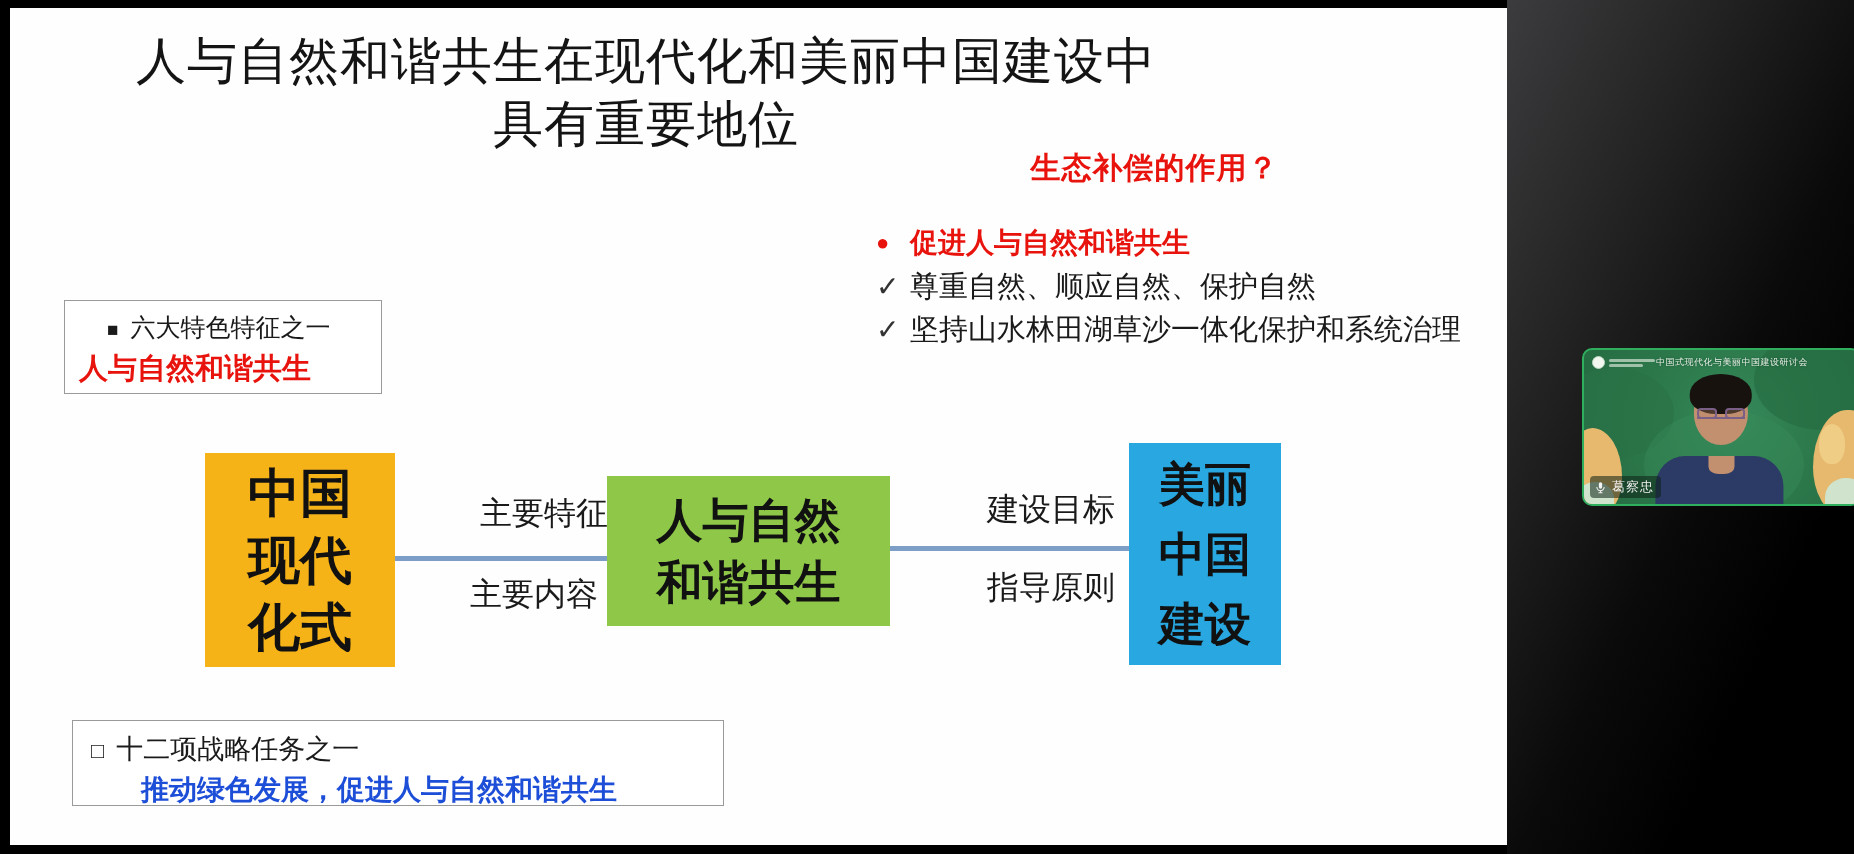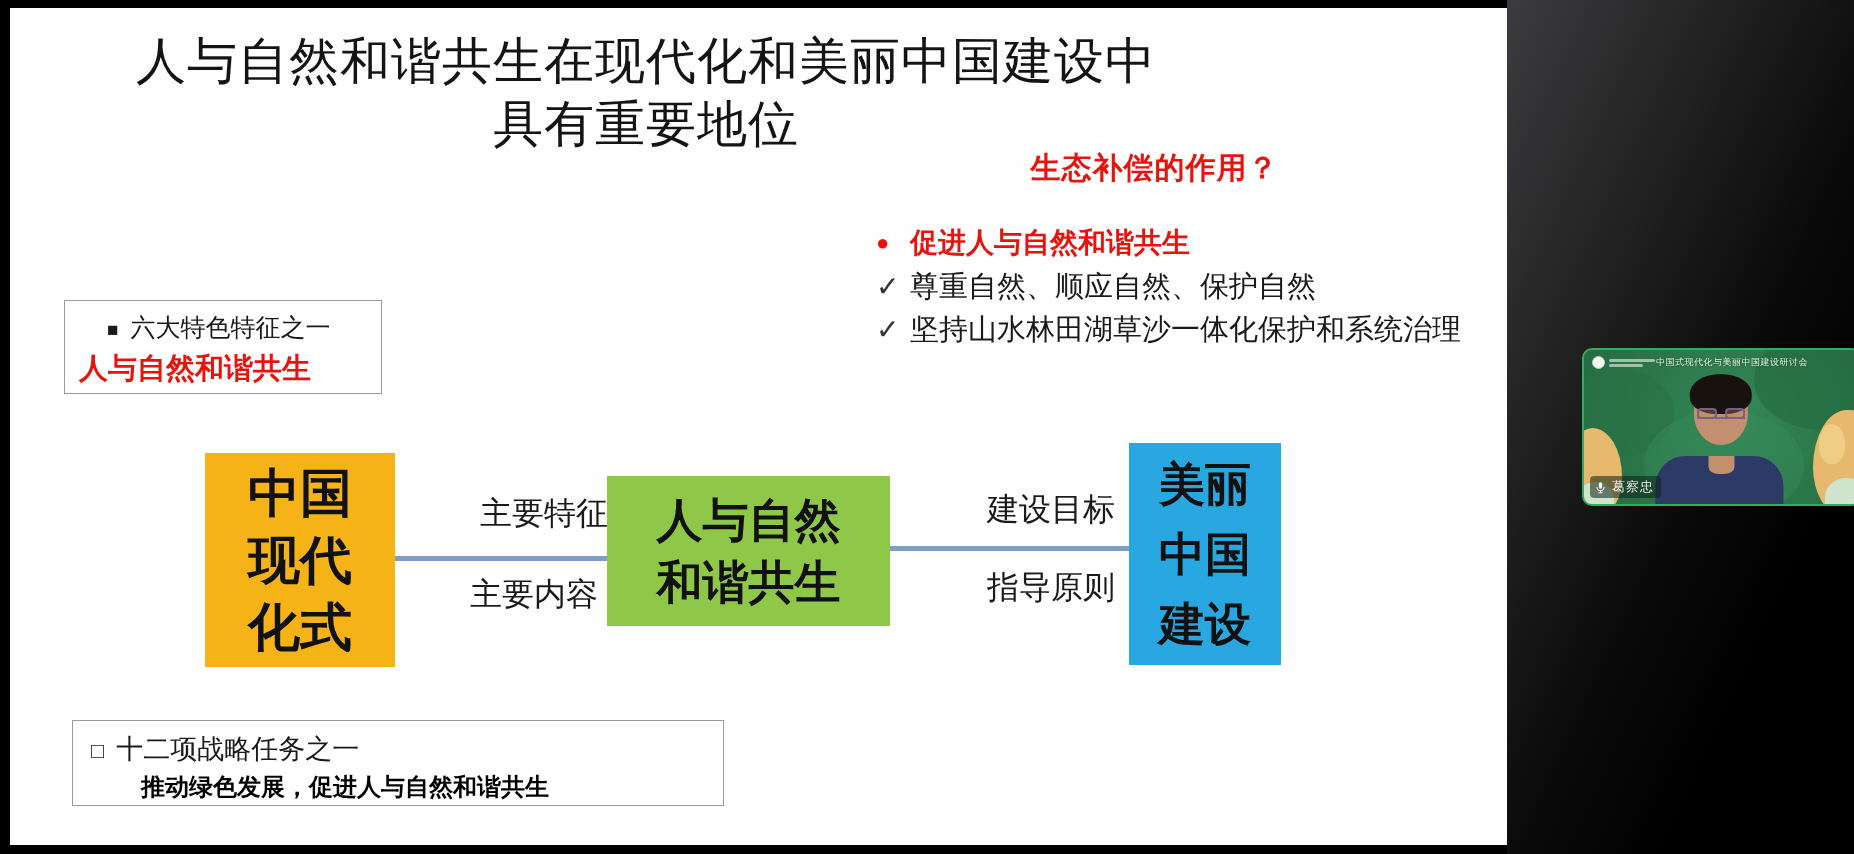--- a/index.html
+++ b/index.html
@@ -26,21 +26,21 @@
 
   .note-box { position:absolute; background:#fff; border:1px solid #9a9a9a; }
   .feature-box { left:54px; top:292px; width:318px; height:94px; padding:10px 12px 0 14px; }
   .feature-box .l1 { font-size:25px; color:#1a1a1a;margin-left:28px; }
   .feature-box .l1 .marker { font-size:19px; margin-right:12px; }
   .feature-box .l2 { font-size:29px; font-weight:bold; color:#e8130d; margin-top:5px; }
 
   .task-box { left:18px; top:712px; width:652px; height:86px; padding:10px 0 0 18px;margin-left:44px; }
   .task-box .l1 { font-size:27px; color:#1a1a1a; }
   .task-box .l1 .marker { font-size:22px; margin-right:12px; }
-  .task-box .l2 { font-size:24px; font-weight:bold; color:#000000; margin-top:4px; margin-left:50px; }
+  .task-box .l2 { font-size:28px; font-weight:bold; color:#1d4ed8; margin-top:4px; margin-left:50px; }
 
   
   .node { position:absolute; display:flex; flex-direction:column; justify-content:center;
           align-items:center; text-align:center; font-weight:bold; color:#111; }
   .node-orange { left:195px; top:445px; width:190px; height:214px; background:#f6b318;
                  font-size:52px; line-height:67px; }
   .node-green  { left:597px; top:468px; width:283px; height:150px; background:#8fc848;
                  font-size:46px; line-height:62px; }
   .node-blue   { left:1119px; top:435px; width:152px; height:222px; background:#28a7e1;
                  font-size:46px; line-height:70px; }

